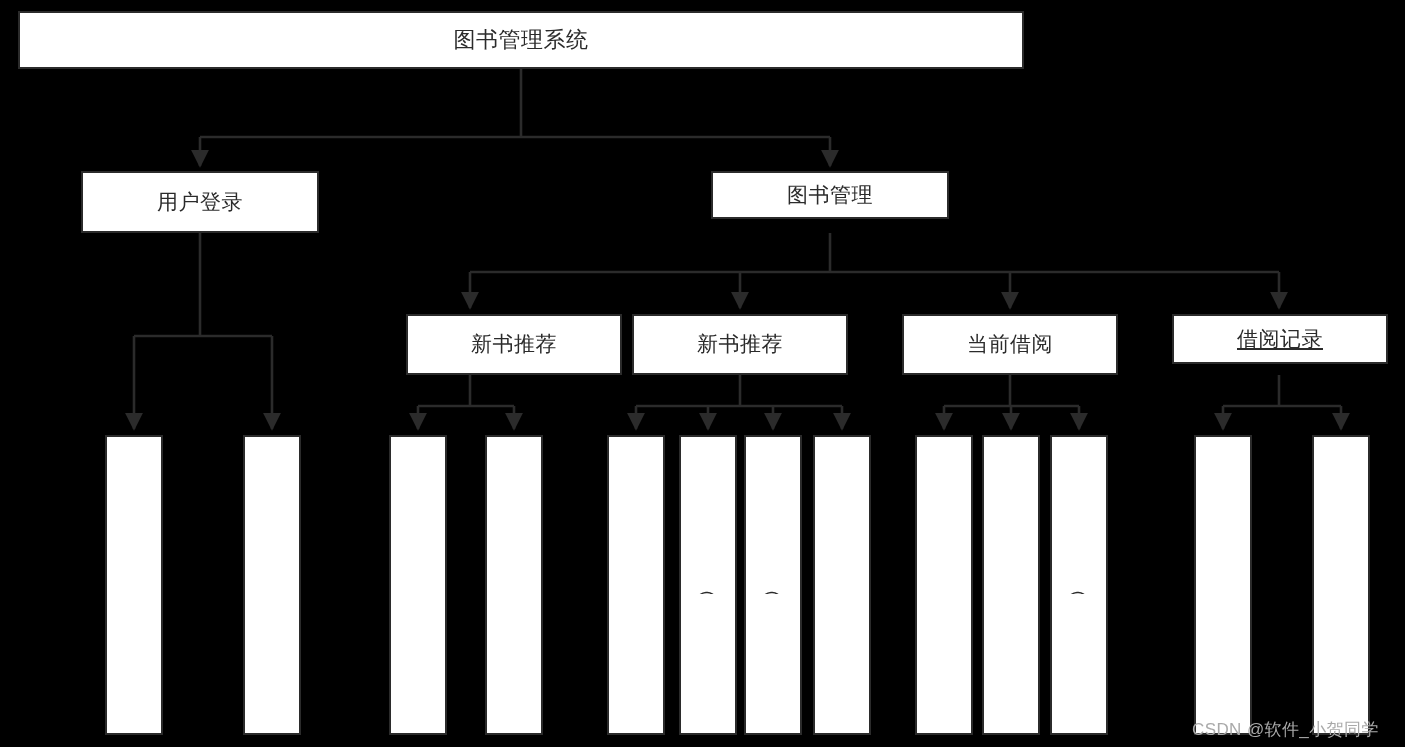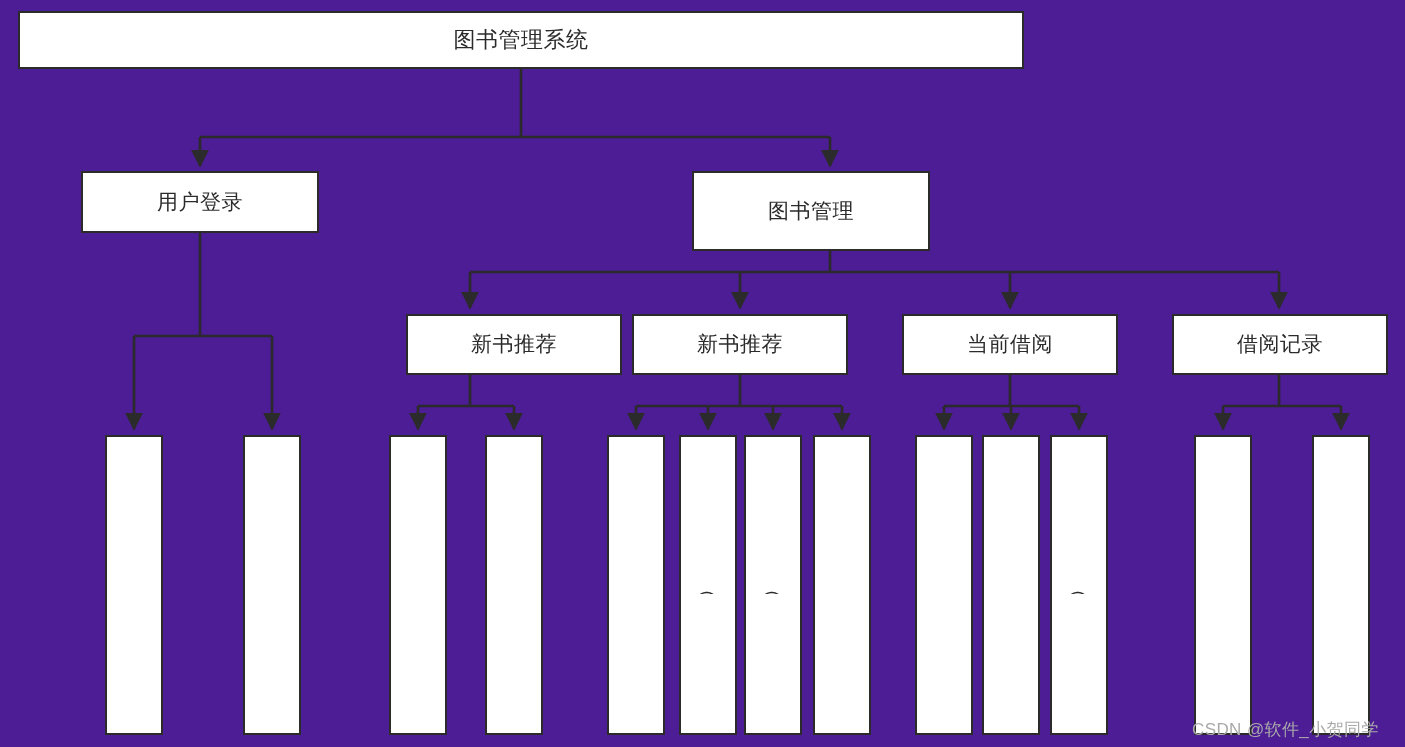--- a/index.html
+++ b/index.html
@@ -7,21 +7,21 @@
     padding: 0;
     background: #ffffff;
   }
   body {
     font-family: "Liberation Sans", "DejaVu Sans", sans-serif;
   }
   #canvas {
     position: relative;
     width: 1405px;
     height: 747px;
-    background: #4c1d95;
+    background: #000000;
     overflow: hidden;
   }
   svg#wires {
     position: absolute;
     left: 0;
     top: 0;
     width: 1405px;
     height: 747px;
     pointer-events: none;
   }
@@ -123,34 +123,34 @@
     </g>
   </svg>
 
   <div class="node root h" style="left:18px; top:11px; width:1006px; height:58px;">
     <span class="lbl">图书管理系统</span>
   </div>
 
   <div class="node h" style="left:81px; top:171px; width:238px; height:62px;">
     <span class="lbl">用户登录</span>
   </div>
-  <div class="node h" style="left:692px; top:171px; width:238px; height:80px;align-items:center;">
+  <div class="node h" style="left:711px; top:171px; width:238px; height:48px;align-items:center;">
     <span class="lbl">图书管理</span>
   </div>
 
   <div class="node h" style="left:362px; top:314px; width:216px; height:61px;margin-left:44px;">
     <span class="lbl">新书推荐</span>
   </div>
   <div class="node h" style="left:632px; top:314px; width:216px; height:61px;">
     <span class="lbl">新书推荐</span>
   </div>
   <div class="node h" style="left:902px; top:314px; width:216px; height:61px;">
     <span class="lbl">当前借阅</span>
   </div>
-  <div class="node h" style="left:1172px; top:314px; width:216px; height:61px;">
+  <div class="node h" style="left:1172px; top:314px; width:216px; height:50px;text-decoration:underline;">
     <span class="lbl">借阅记录</span>
   </div>
 
   <div class="node v" style="left:105px; top:435px; width:58px; height:300px;">
     <span class="lbl">用户登录</span>
   </div>
   <div class="node v" style="left:243px; top:435px; width:58px; height:300px;">
     <span class="lbl">注销登录</span>
   </div>
 

